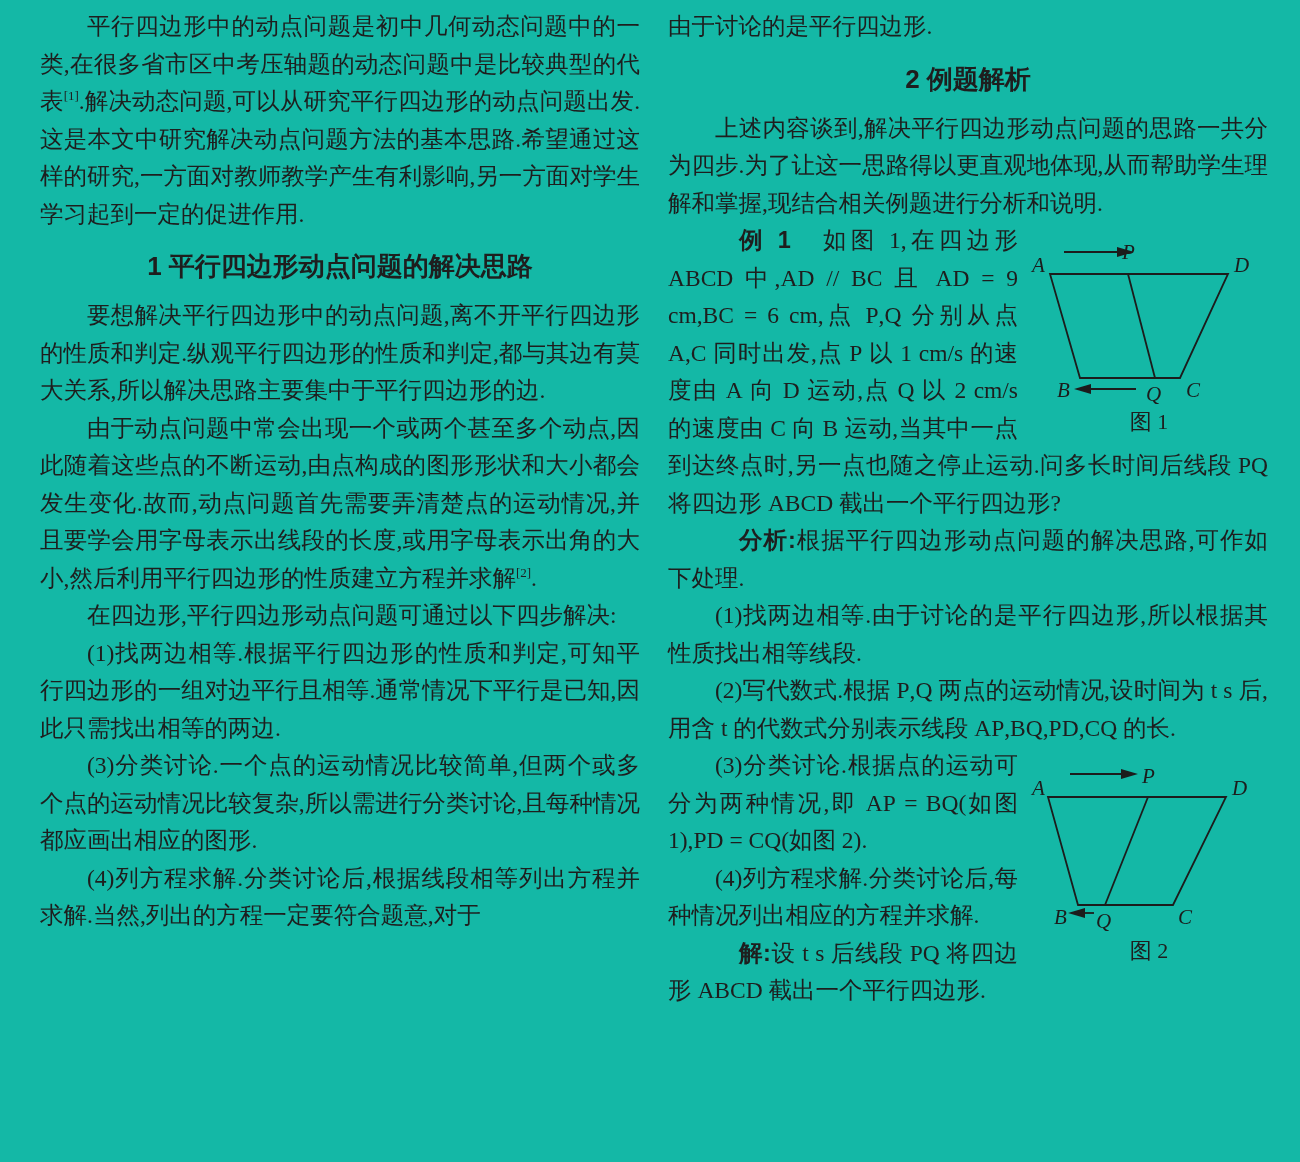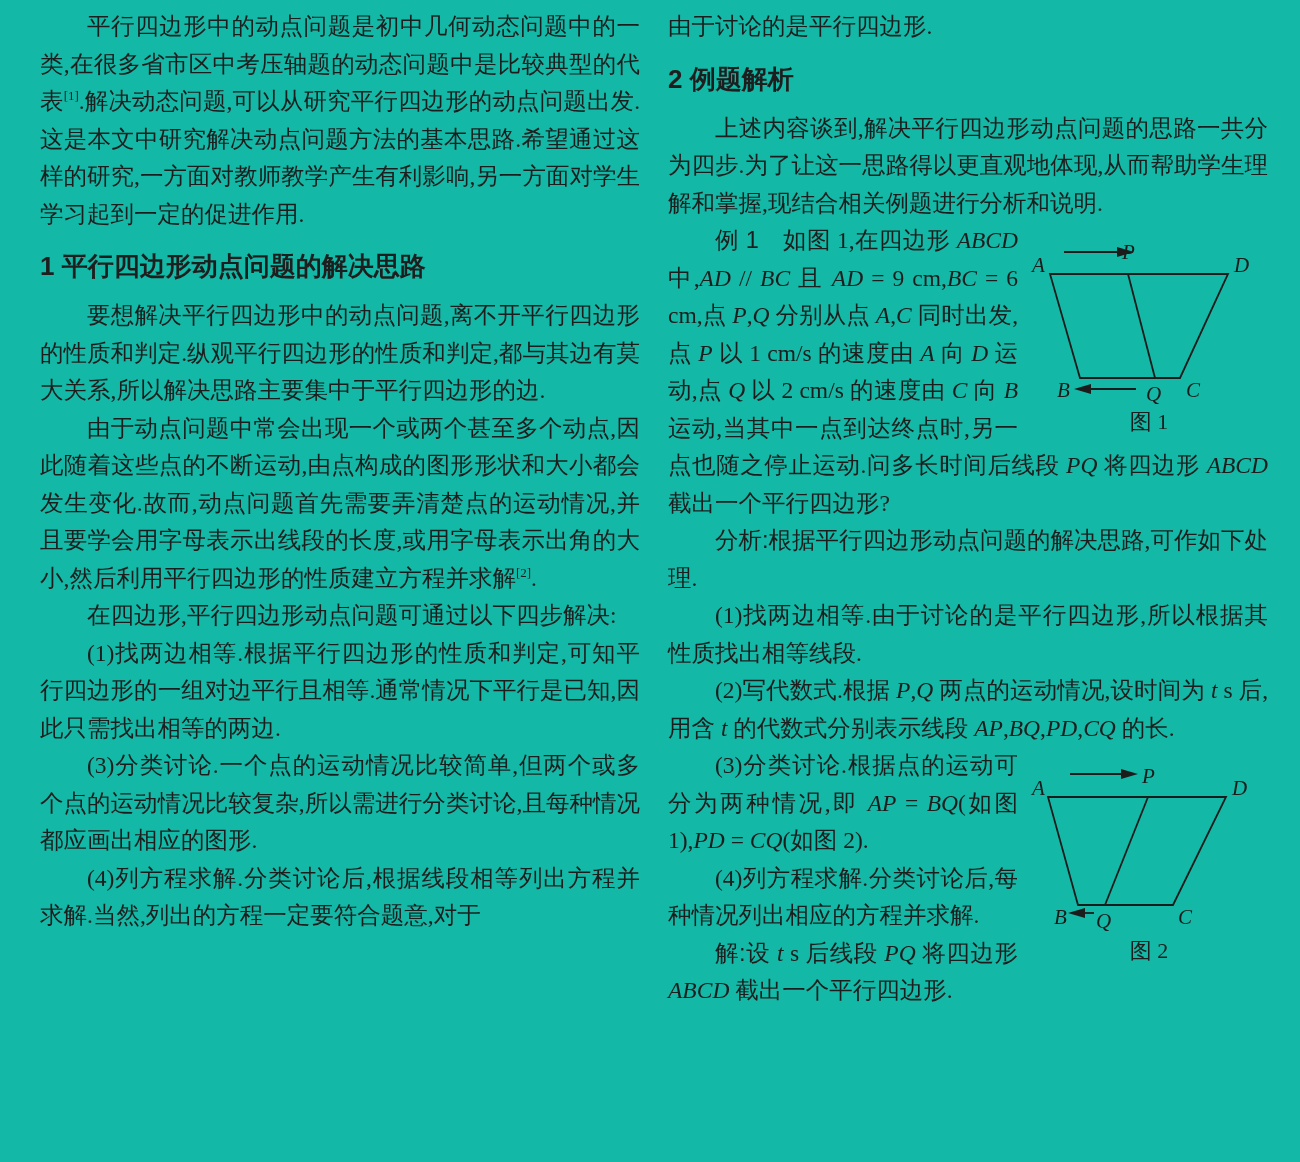--- a/index.html
+++ b/index.html
@@ -18,26 +18,28 @@
     margin: 0;
     text-align: justify;
     text-indent: 2em;
   }
   .col p.noindent { text-indent: 0; }
   .sec-heading {
     font-family: "Liberation Sans", "DejaVu Sans", sans-serif;
     font-weight: 700;
     font-size: 26px; line-height: 34px;
     margin: 16px 0 14px 0;
+    text-align: center;
   }
   .run-b {
     font-family: "Liberation Sans", "DejaVu Sans", sans-serif;
-    font-weight: 400;
+    font-weight: 700;
+    margin-left: 24px;
   }
-  .run-i { font-style: italic; font-family: "Liberation Serif", serif; }
+  .run-i { font-family: "Liberation Serif", serif; }
   .run-sup { vertical-align: super; font-size: 13px; line-height: 0; }
   figure.fig {
     float: right;
     width: 238px;
     margin: 6px 0 2px 12px;
     text-align: center;
   }
   figure.fig svg { display: block; margin: 0 auto; }
   figure.fig figcaption {
     font-size: 22px; line-height: 26px; margin-top: 3px;

